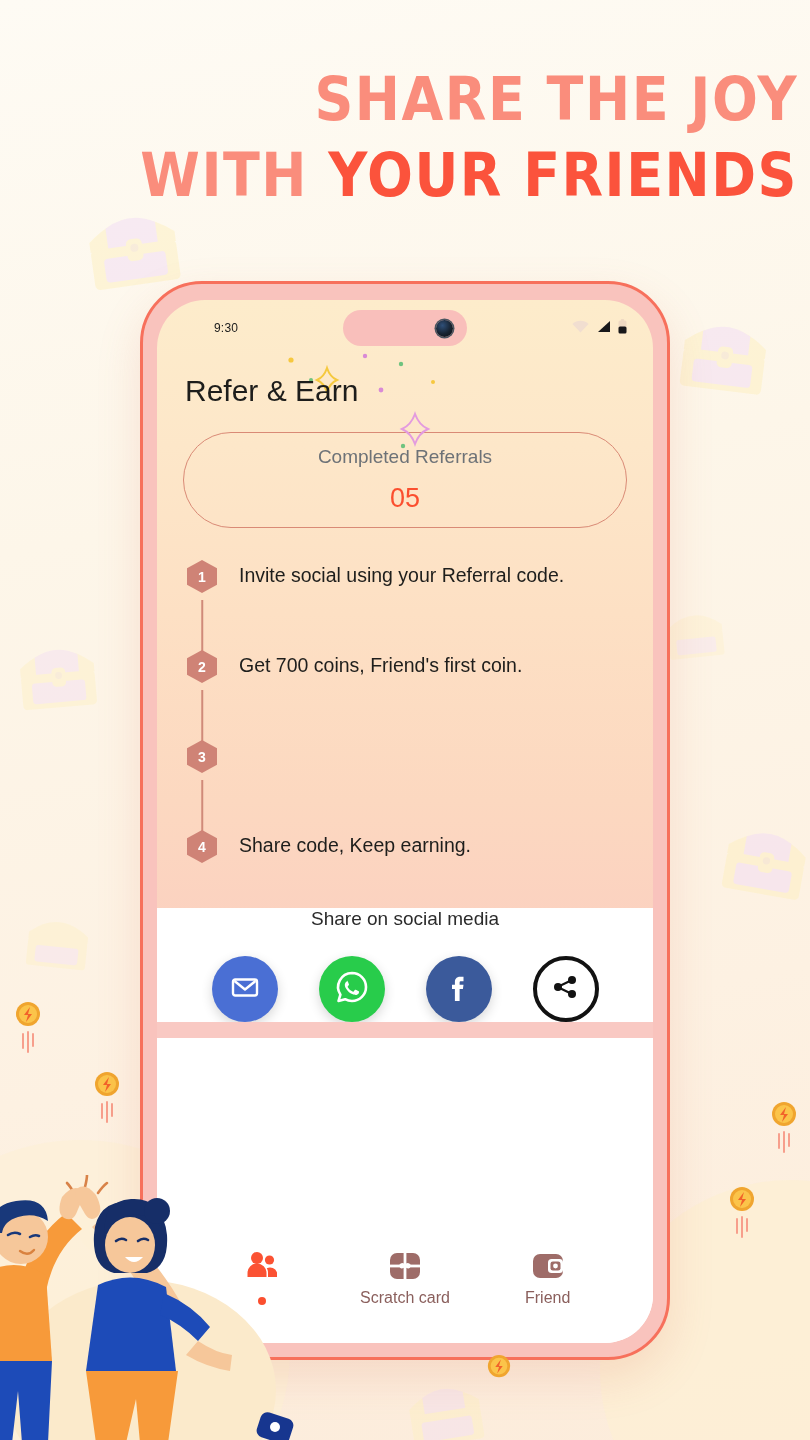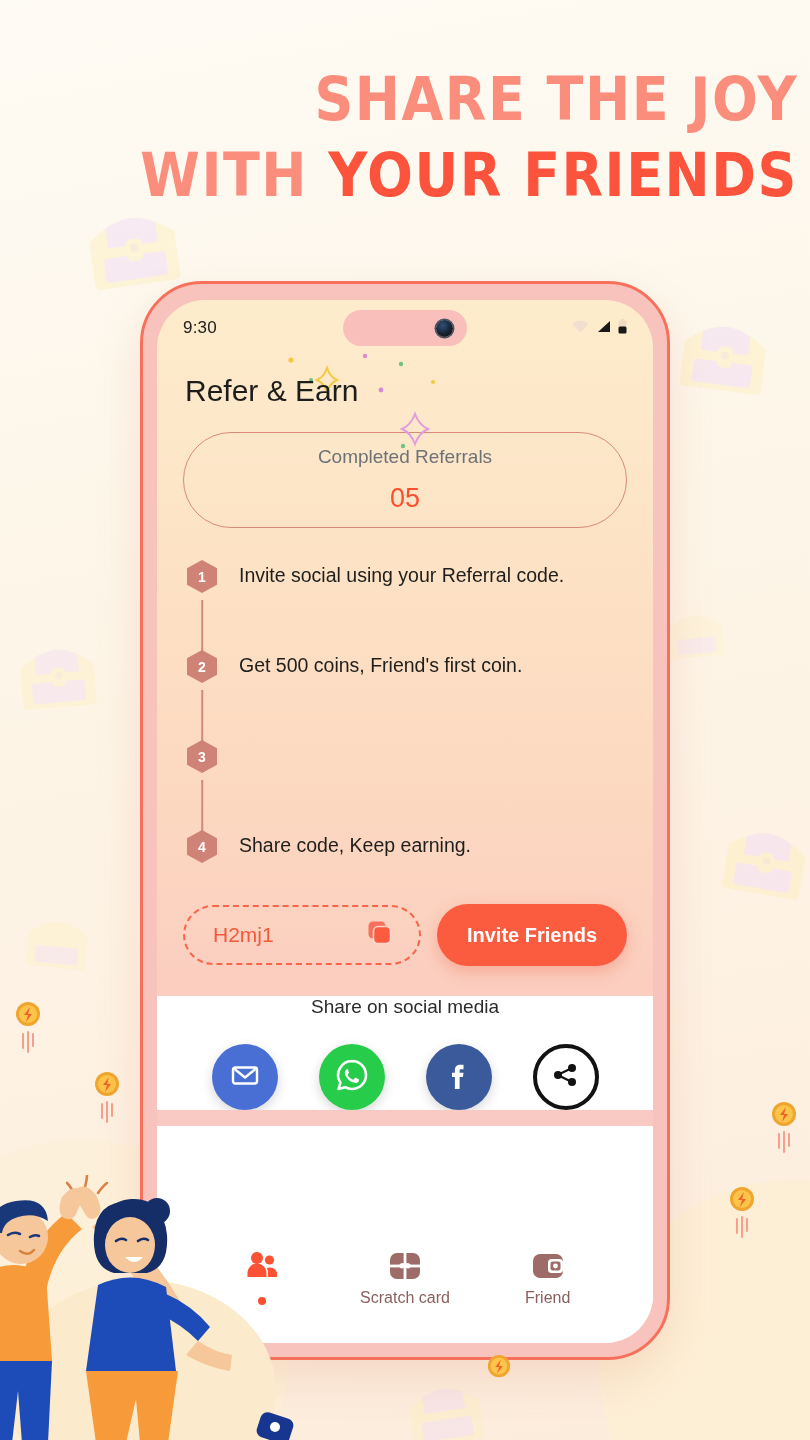--- a/index.html
+++ b/index.html
@@ -94,21 +94,21 @@
 
   
   .statusbar {
     height: 56px;
     flex: 0 0 56px;
     display: flex;
     align-items: center;
     padding: 0 26px;
     position: relative;
   }
-  .sb-time { font-size: 17px; color: #20201f; font-weight: 400; letter-spacing: .2px; }
+  .sb-time { font-size: 12px; color: #20201f; font-weight: 400; letter-spacing: .2px; margin-left: 31px; }
   .island {
     position: absolute;
     left: 50%;
     transform: translateX(-50%);
     top: 10px;
     width: 124px;
     height: 36px;
     border-radius: 18px;
     background: #f9bfbb;
     display: flex;
@@ -464,49 +464,37 @@
             <div class="hex">1</div>
             <div class="connector"></div>
           </div>
           <div class="step-text">Invite social using your Referral code.</div>
         </div>
         <div class="step">
           <div class="hexwrap">
             <div class="hex">2</div>
             <div class="connector"></div>
           </div>
-          <div class="step-text">Get 500 coins, Friend's first coin.</div>
+          <div class="step-text">Get 700 coins, Friend's first coin.</div>
         </div>
         <div class="step">
           <div class="hexwrap">
             <div class="hex">3</div>
             <div class="connector"></div>
           </div>
         </div>
         <div class="step">
           <div class="hexwrap">
             <div class="hex">4</div>
 
           </div>
           <div class="step-text">Share code, Keep earning.</div>
         </div>
       </div>
 
-      <div class="code-row">
-        <div class="code-box">
-          <span class="code-text">H2mj1</span>
-          <span>
-            <svg width="26" height="26" viewBox="0 0 26 26">
-              <rect x="1.5" y="1.5" width="17" height="17" rx="4.5" fill="#f7705c"></rect>
-              <rect x="6.5" y="6.5" width="17" height="17" rx="4.5" fill="#fb5c3f" stroke="#fcd6cc" stroke-width="1.6"></rect>
-            </svg>
-          </span>
-        </div>
-        <button class="invite-btn">Invite Friends</button>
-      </div>
 
       <div class="social-sheet">
         <div class="social-title">Share on social media</div>
         <div class="social-row">
           <div class="sicon email">
             <span>
               <svg width="32" height="32" viewBox="0 0 32 32">
                 <rect x="4" y="8.5" width="24" height="16" rx="2.2" fill="none" stroke="#fff" stroke-width="2.4"></rect>
                 <path d="M5.5 10 L16 18.5 L26.5 10" fill="none" stroke="#fff" stroke-width="2.4" stroke-linejoin="round"></path>
               </svg>

